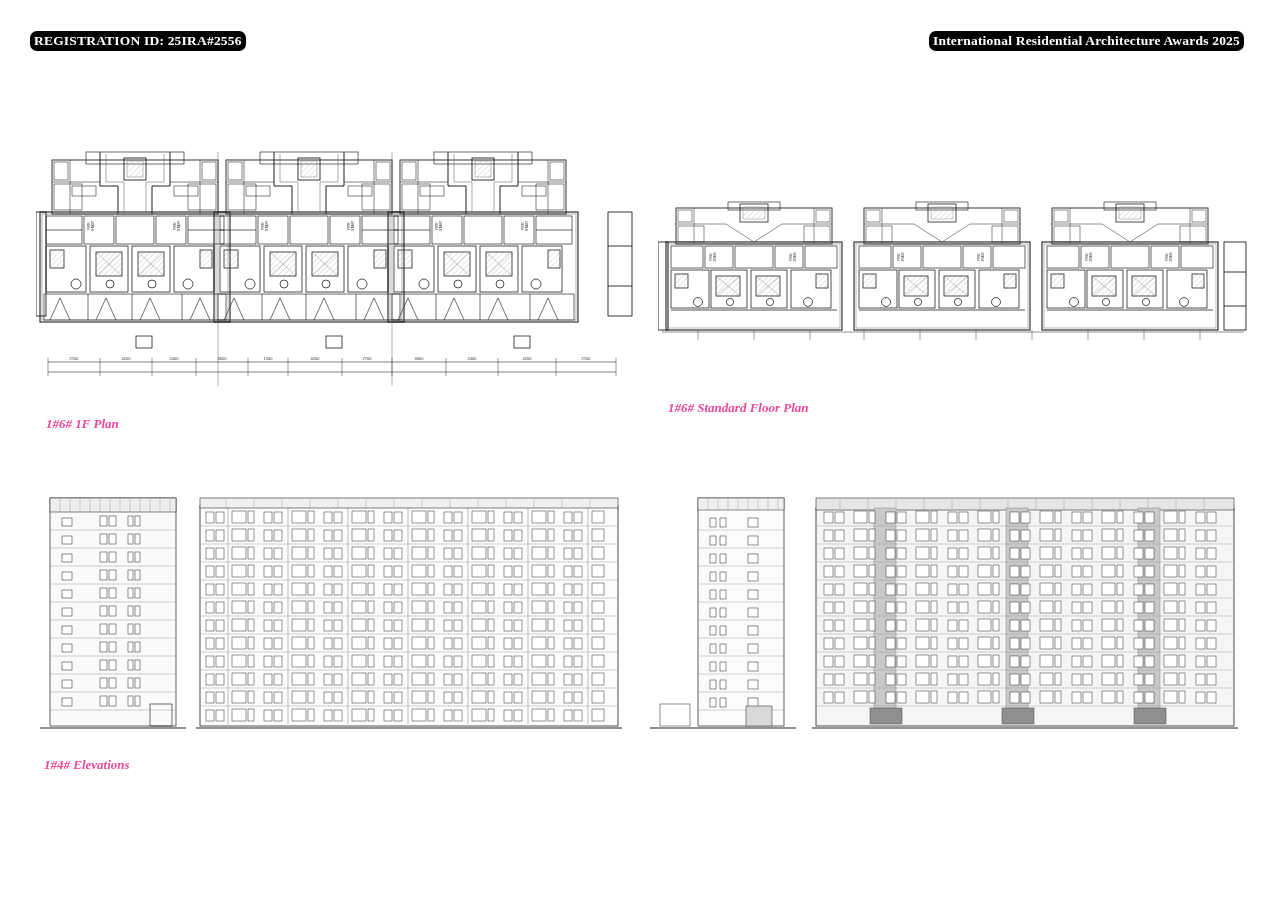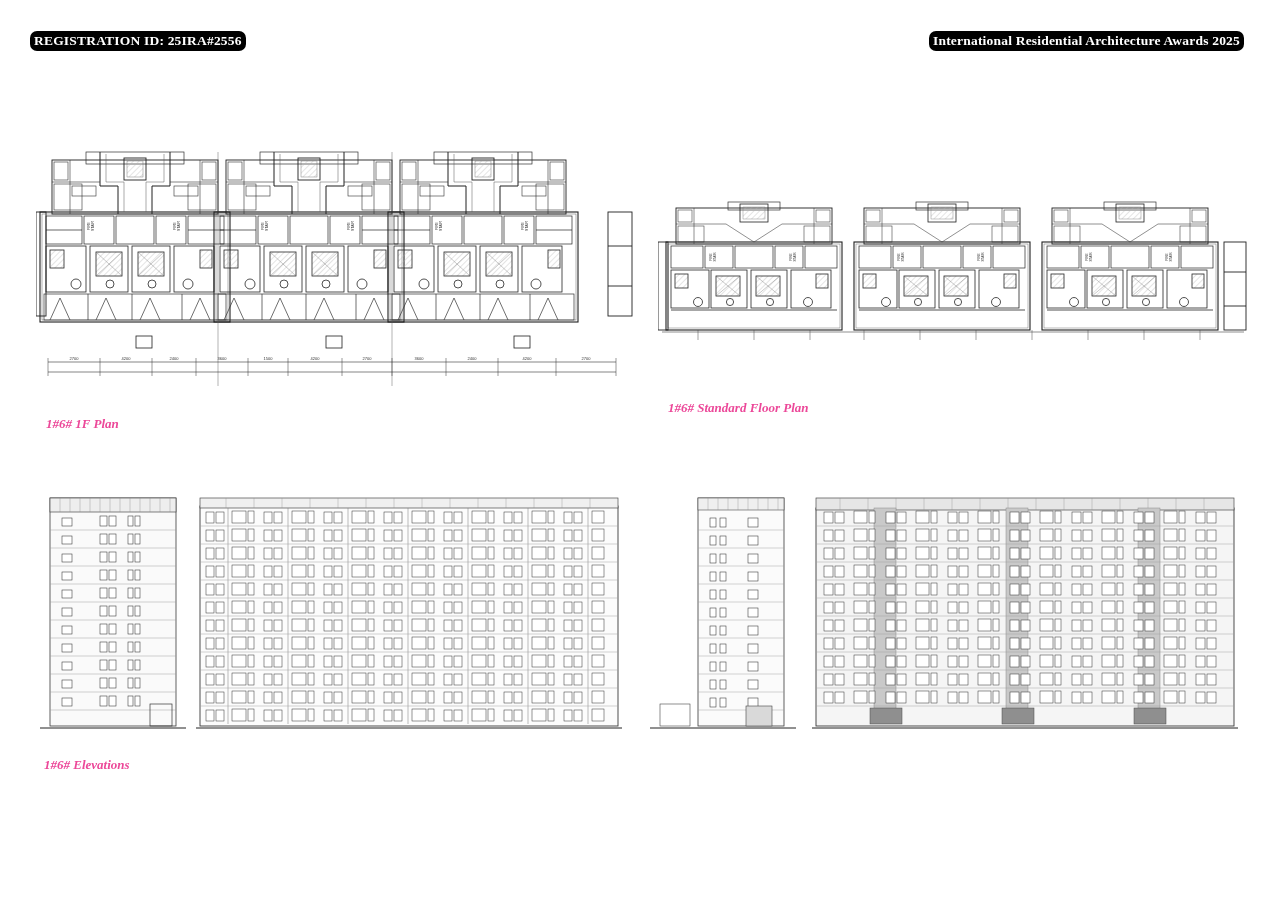--- a/index.html
+++ b/index.html
@@ -747,13 +747,13 @@
     <rect x="322" y="216" width="32" height="16"></rect>
   </g>
   <line x1="0" y1="236" x2="426" y2="236" stroke="#222" stroke-width="1"></line>
 </svg>
 </div>
 
 <div class="caption" id="cap-1f">1#6# 1F Plan</div>
 
 <div class="caption" id="cap-std">1#6# Standard Floor Plan</div>
 
-<div class="caption" id="cap-elev">1#6# Elevations</div>
+<div class="caption" id="cap-elev">1#4# Elevations</div>
 
 </body></html>

